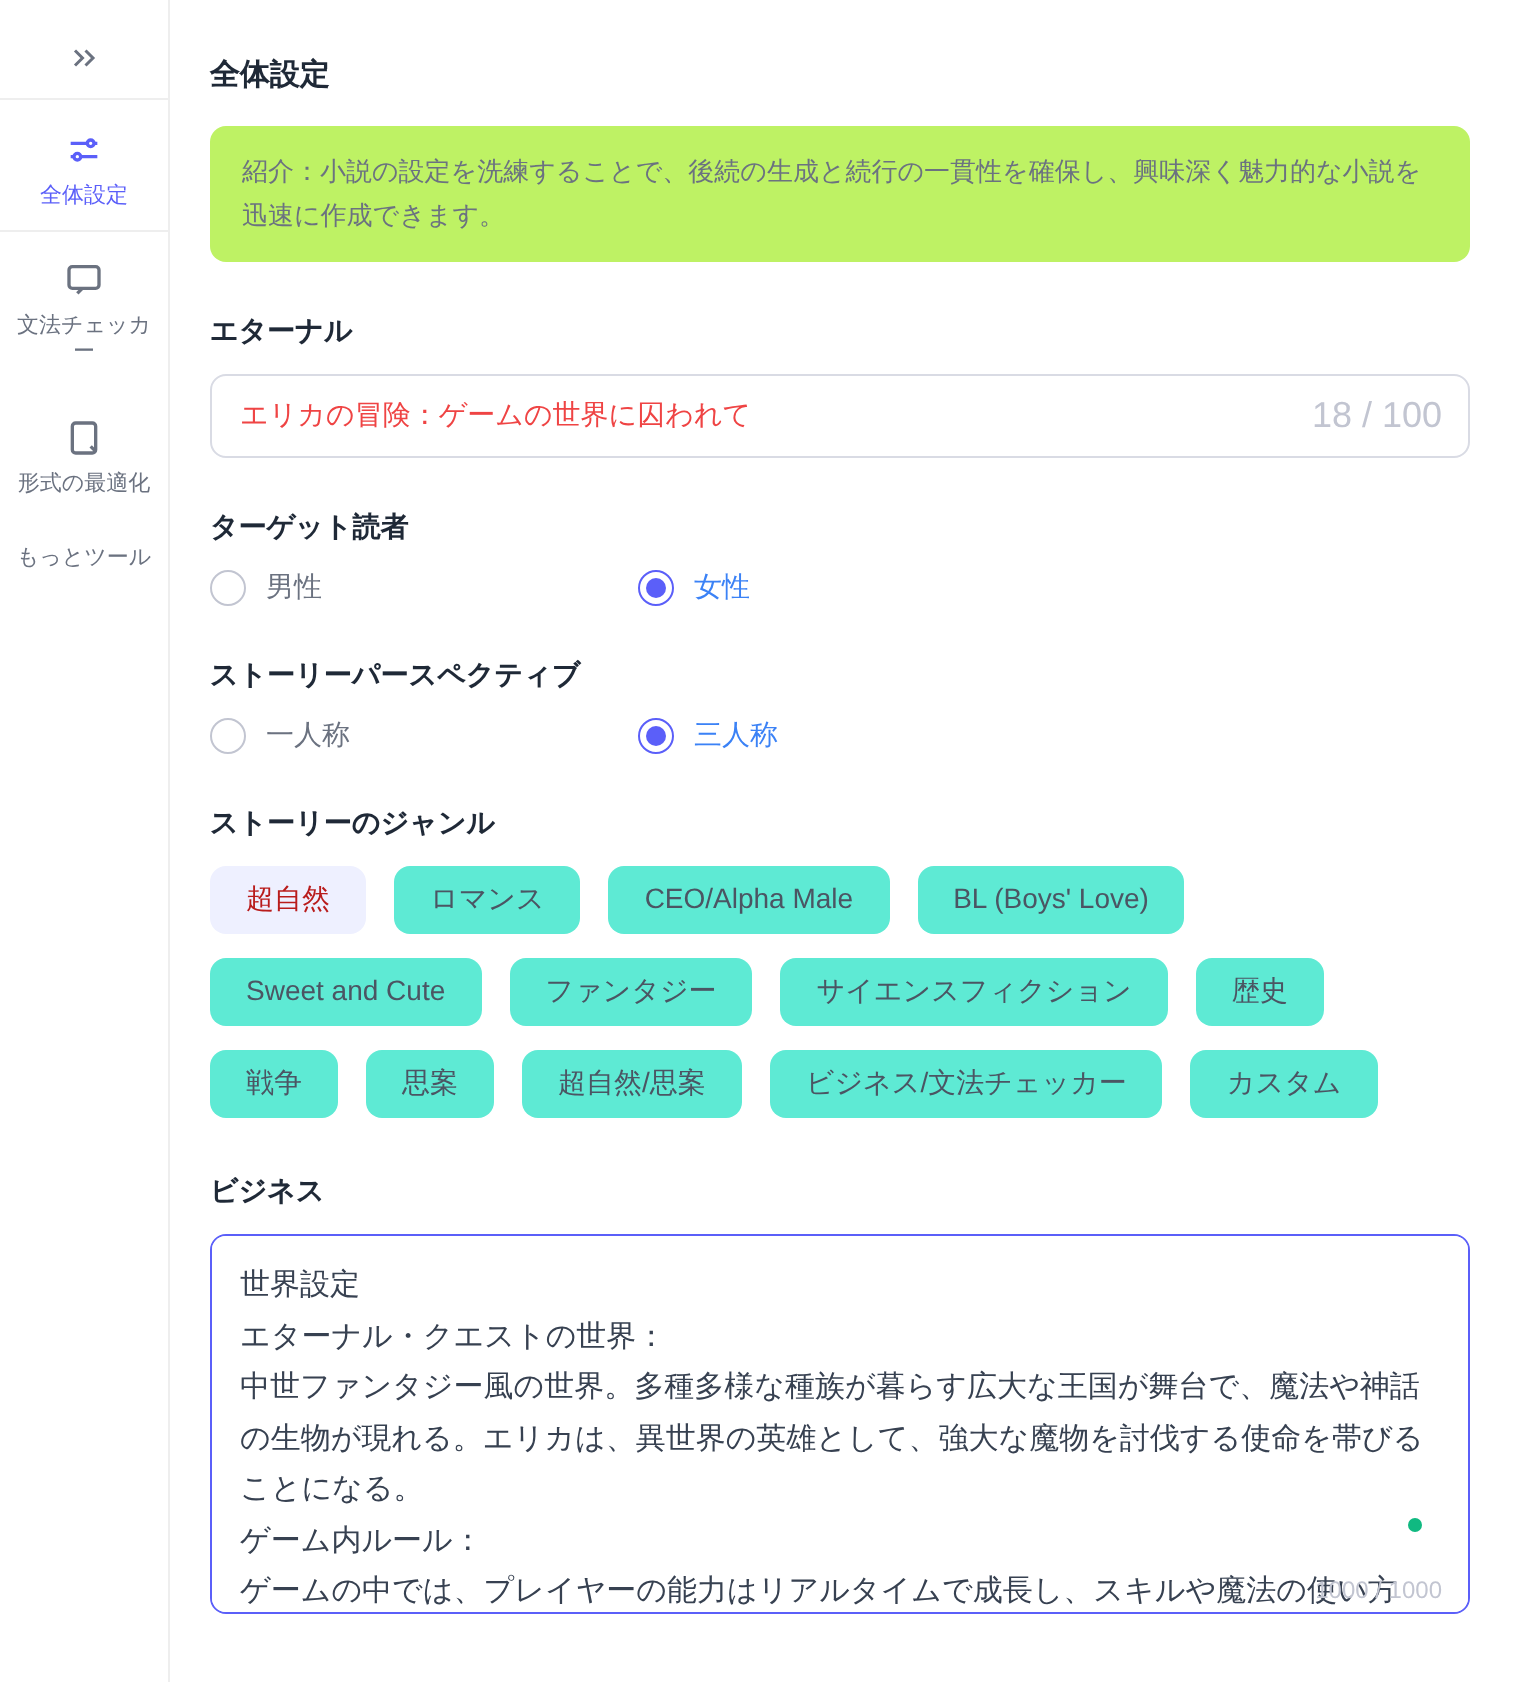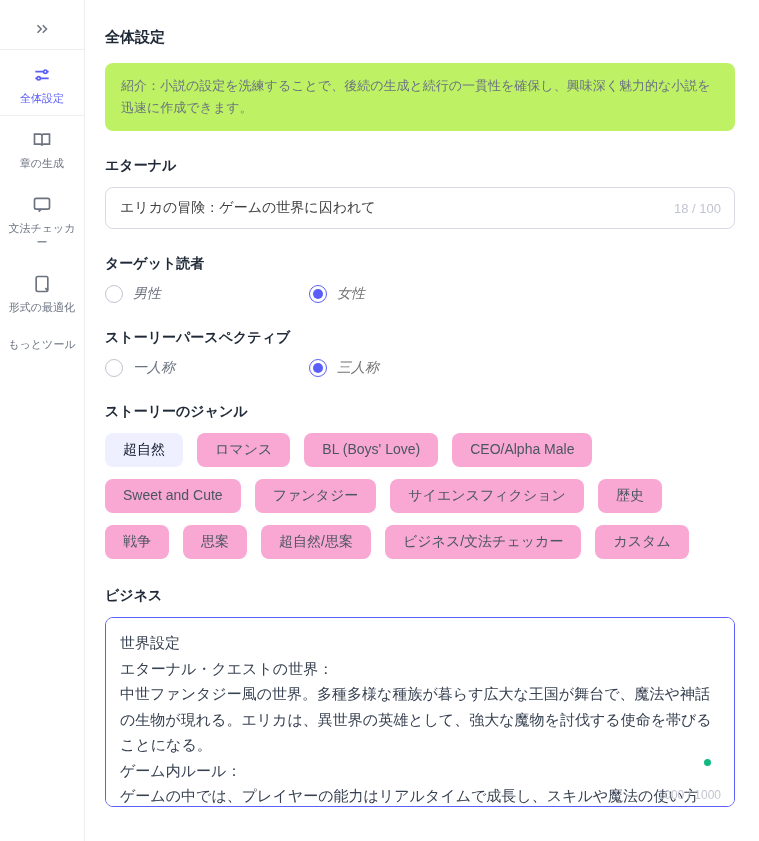--- a/index.html
+++ b/index.html
@@ -79,35 +79,34 @@
     .input-wrap {
       position: relative;
       margin-bottom: 26px;
     }
     .text-input {
       width: 100%;
       border: 1px solid #d9dbe4;
       border-radius: 8px;
       padding: 12px 72px 12px 14px;
       font-size: 14px;
-      color: #404040;
+      color: #ef4444;
     }
     .char-count {
       position: absolute;
       right: 14px;
       top: 50%;
       transform: translateY(-50%);
       color: #c2c5d1;
-      font-size: 13px;
+      font-size: 18px;
     }
     .radio-row {
       display: flex;
-      gap: 4px;
+      gap: 14px;
       margin-bottom: 26px;
-      font-style: italic;
     }
     .radio-item {
       width: 200px;
       display: flex;
       align-items: center;
       gap: 10px;
       cursor: pointer;
       color: #6b7280;
       font-size: 14px;
     }
@@ -124,39 +123,39 @@
       border-color: #5b5ff9;
     }
     .radio-item.selected .radio-circle::after {
       content: "";
       width: 10px;
       height: 10px;
       background: #5b5ff9;
       border-radius: 50%;
     }
     .radio-item.selected .radio-label {
-      color: #737373;
+      color: #3b82f6;
     }
     .chip-wrap {
       display: flex;
       flex-wrap: wrap;
       gap: 12px 14px;
       margin-bottom: 28px;
     }
     .chip {
-      background: #f9a8d4;
+      background: #5eead4;
       color: #4b5563;
       padding: 8px 18px;
       border-radius: 8px;
       font-size: 14px;
       cursor: pointer;
     }
     .chip.active {
       background: #eef0ff;
-      color: #0f172a;
+      color: #b91c1c;
     }
     .textarea-wrap {
       position: relative;
       margin-bottom: 18px;
     }
     .textarea {
       width: 100%;
       min-height: 190px;
       border: 1.5px solid #5b5ff9;
       border-radius: 8px;
@@ -201,28 +200,20 @@
     <span class="icon">
       <svg width="20" height="20" viewBox="0 0 24 24" fill="none" stroke="currentColor" stroke-width="2">
           <path d="M4 8h10M18 8h2M4 16h2M10 16h10"></path>
           <circle cx="16" cy="8" r="2"></circle>
           <circle cx="8" cy="16" r="2"></circle>
         </svg>
     </span>
     <span class="label">全体設定</span>
   </div>
 
-  <div class="sidebar-item">
-    <span class="icon">
-      <svg width="20" height="20" viewBox="0 0 24 24" fill="none" stroke="currentColor" stroke-width="2">
-          <path d="M3 5h7a2 2 0 012 2v12a2 2 0 00-2-2H3zM21 5h-7a2 2 0 00-2 2v12a2 2 0 012-2h7z"></path>
-        </svg>
-    </span>
-    <span class="label">章の生成</span>
-  </div>
 
   <div class="sidebar-item">
     <span class="icon">
       <svg width="20" height="20" viewBox="0 0 24 24" fill="none" stroke="currentColor" stroke-width="2">
           <rect x="3" y="4" width="18" height="13" rx="2"></rect>
           <path d="M8 20l3-3"></path>
         </svg>
     </span>
     <span class="label">文法チェッカー</span>
   </div>
@@ -274,22 +265,22 @@
     <div class="radio-item selected">
       <span class="radio-circle"></span>
       <span class="radio-label">三人称</span>
     </div>
   </div>
 
   <div class="field-label">ストーリーのジャンル</div>
   <div class="chip-wrap" id="chip-wrap">
       <div class="chip active">超自然</div>
       <div class="chip">ロマンス</div>
+      <div class="chip">CEO/Alpha Male</div>
       <div class="chip">BL (Boys' Love)</div>
-      <div class="chip">CEO/Alpha Male</div>
       <div class="chip">Sweet and Cute</div>
       <div class="chip">ファンタジー</div>
       <div class="chip">サイエンスフィクション</div>
       <div class="chip">歴史</div>
       <div class="chip">戦争</div>
       <div class="chip">思案</div>
       <div class="chip">超自然/思案</div>
       <div class="chip">ビジネス/文法チェッカー</div>
       <div class="chip">カスタム</div>
     </div>

